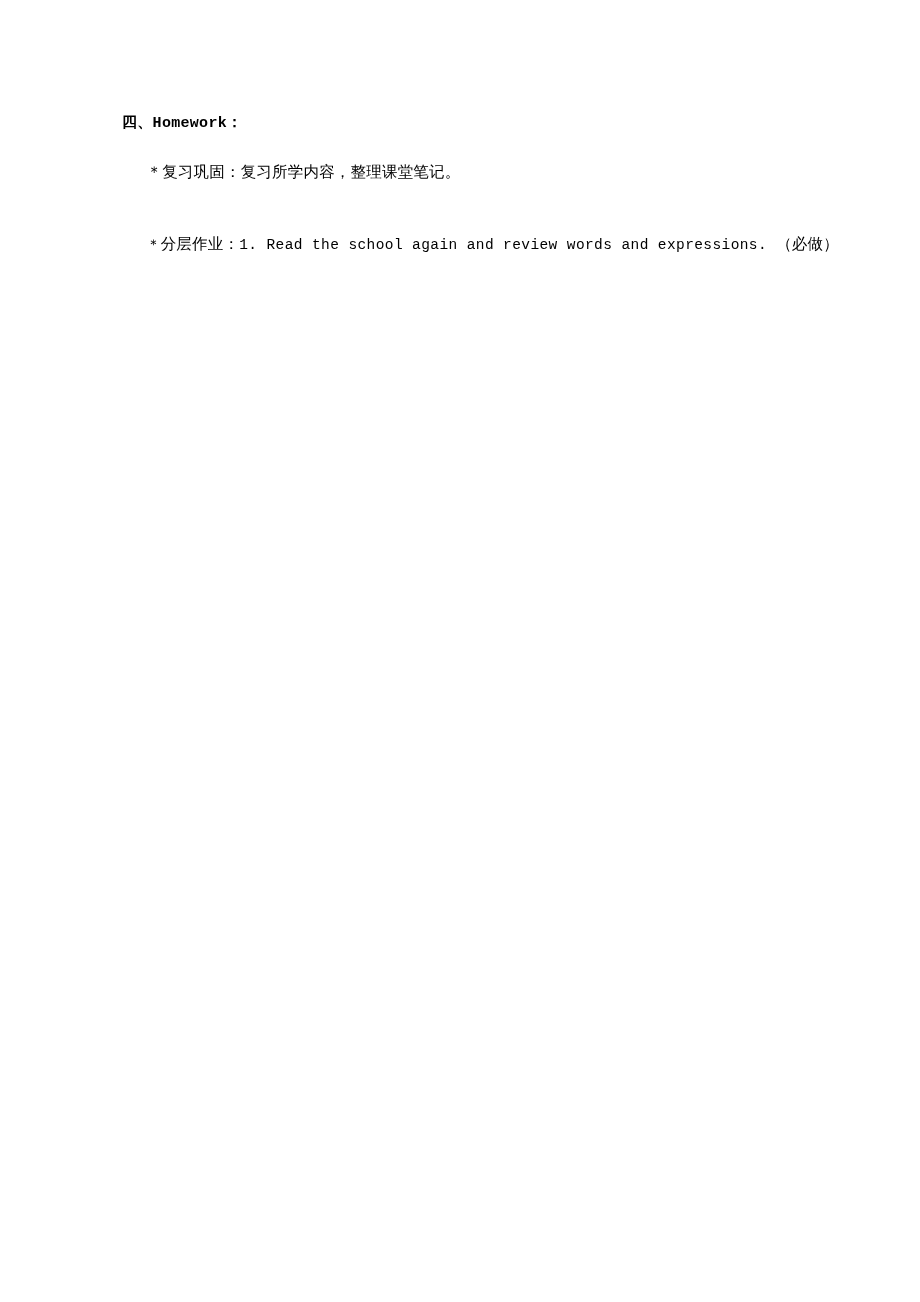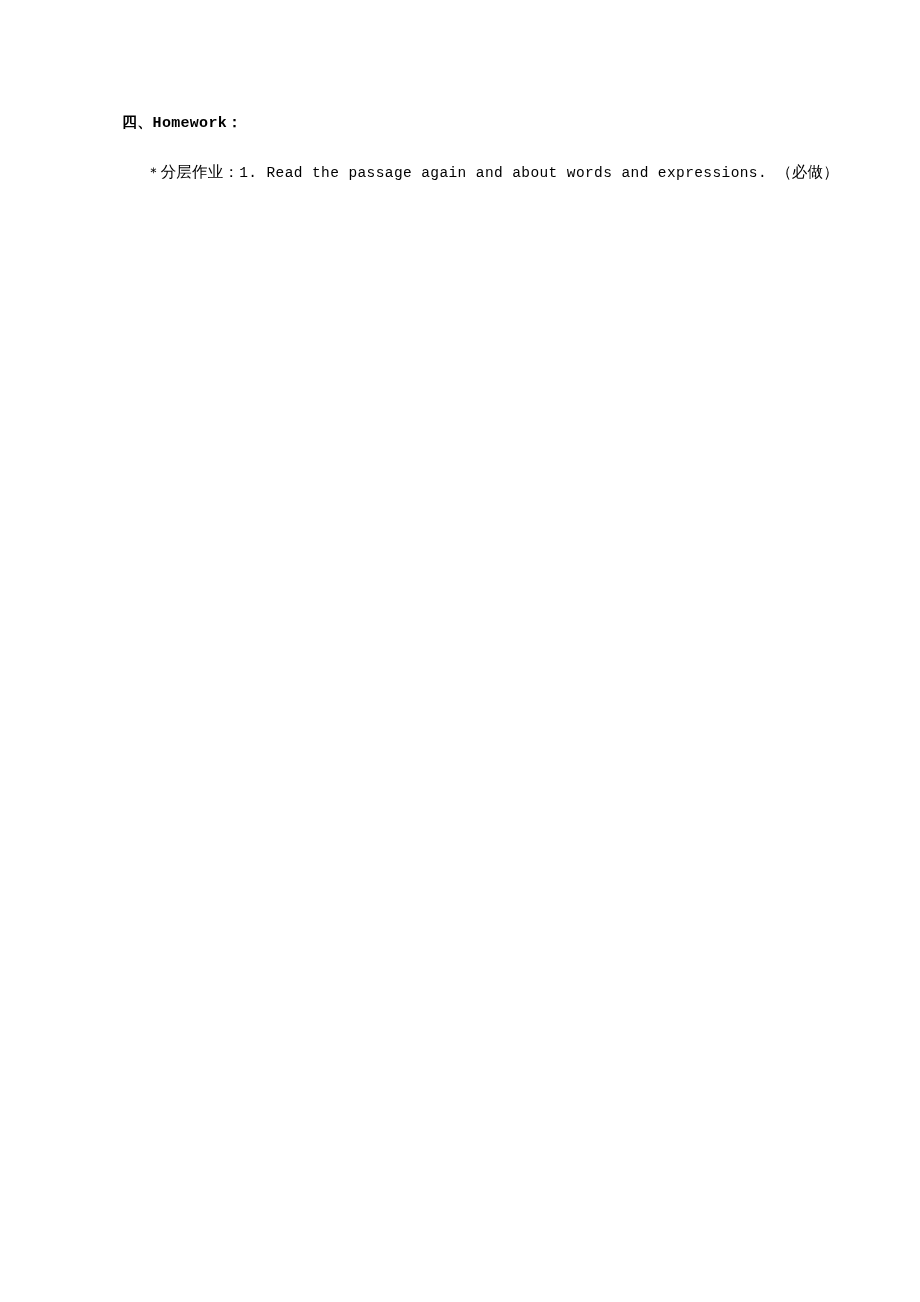--- a/index.html
+++ b/index.html
@@ -69,21 +69,24 @@
 </style>
 </head>
 <body>
 
 <div class="page">
 
   <div class="doc-body">
 
     <div class="line heading-line">四、Homework：</div>
 
+    <div class="line">
+      <span class="cn">＊复习巩固：复习所学内容，整理课堂笔记。</span>
+    </div>
 
     <div class="line">
-      <span class="star">＊</span><span class="cn">分层作业：</span><span class="mono">1. </span><span class="mono">Read the passage again and about words and expressions. </span><span class="cn">（必做）</span>
+      <span class="star">＊</span><span class="cn">分层作业：</span><span class="mono">1. </span><span class="mono">Read the school again and review words and expressions. </span><span class="cn">（必做）</span>
     </div>
 
 
   </div>
 
 </div>
 
 </body></html>

